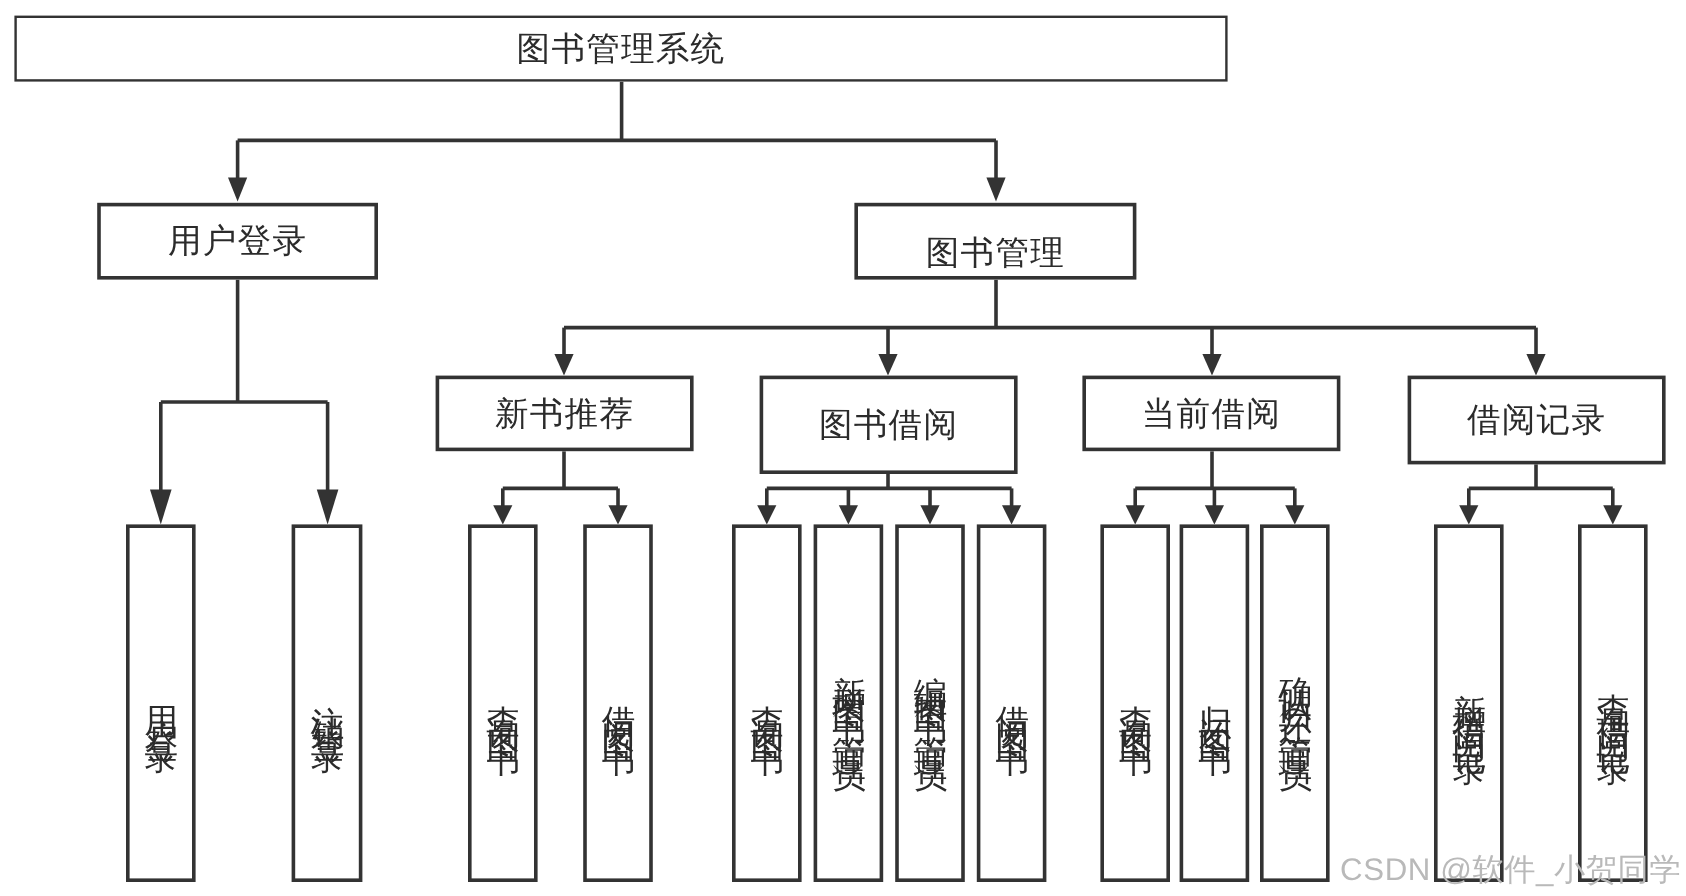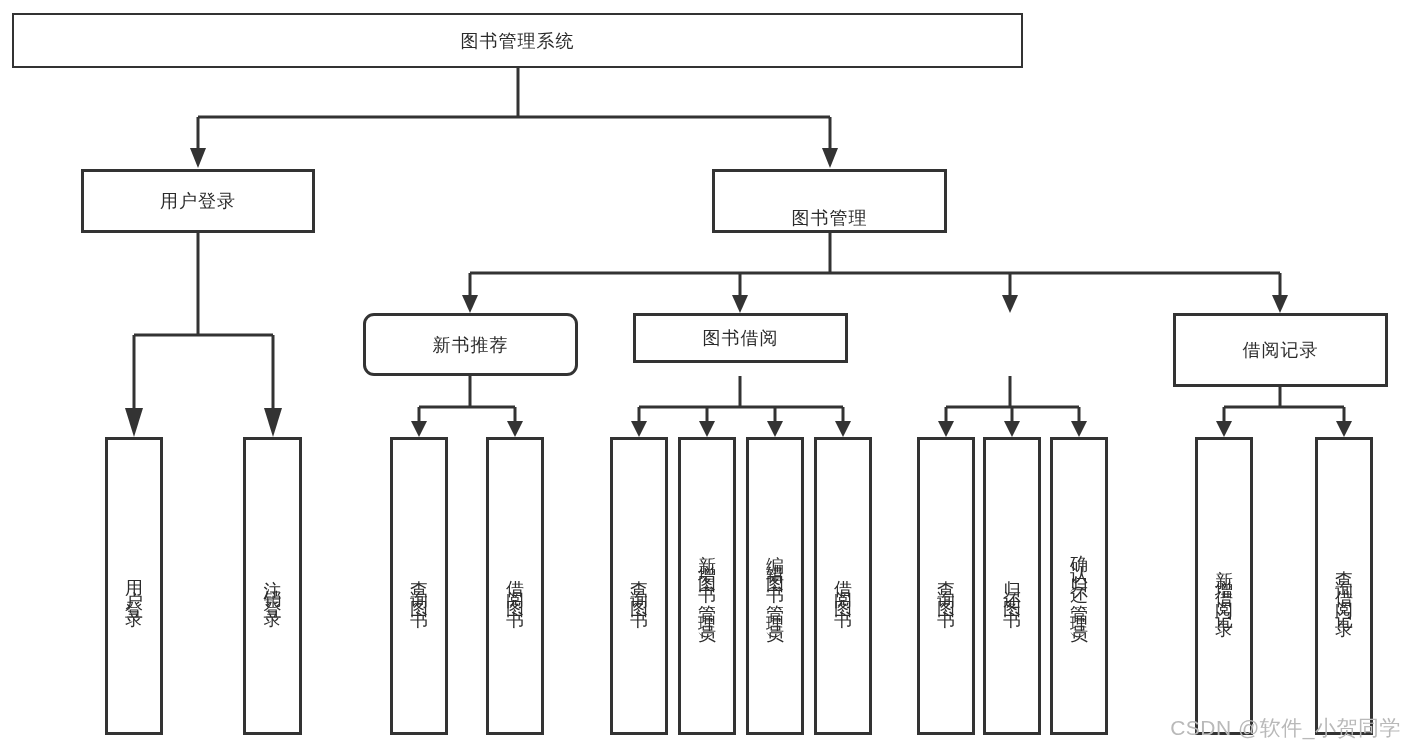--- a/index.html
+++ b/index.html
@@ -21,38 +21,38 @@
     position: absolute;
     background: #ffffff;
     border: 3px solid #333333;
     box-sizing: border-box;
     display: flex;
     align-items: center;
     justify-content: center;
     z-index: 2;
   }
   .node .label {
-    font-size: 18px;
+    font-size: 28px;
     color: #2b2b2b;
     letter-spacing: 1px;
     white-space: nowrap;
   }
   .node.root-box { border-width: 2px; }
   .node.leaf .label {
     writing-mode: vertical-rl;
     text-orientation: mixed;
     letter-spacing: 10px;
     white-space: normal;
     line-height: 1;
   }
   .watermark {
     position: absolute;
     right: 4px;
     bottom: 5px;
-    font-size: 21px;
+    font-size: 26px;
     color: #b9b9b9;
     letter-spacing: 0.5px;
     z-index: 10;
     white-space: nowrap;
   }
 </style>
 </head>
 <body>
 
 <div class="stage">
@@ -134,25 +134,28 @@
     <span class="label">图书管理系统</span>
   </div>
 
   <div class="node" style="left:81px; top:169px; width:234px; height:64px;">
     <span class="label">用户登录</span>
   </div>
   <div class="node" style="left:712px; top:169px; width:235px; height:64px;align-items:flex-end;">
     <span class="label">图书管理</span>
   </div>
 
-  <div class="node" style="left:363px; top:313px; width:215px; height:63px;border-radius:11px;">
+  <div class="node" style="left:363px; top:313px; width:215px; height:63px;">
     <span class="label">新书推荐</span>
   </div>
-  <div class="node" style="left:633px; top:313px; width:215px; height:50px;align-items:center;">
+  <div class="node" style="left:633px; top:313px; width:215px; height:82px;align-items:center;">
     <span class="label">图书借阅</span>
+  </div>
+  <div class="node" style="left:902px; top:313px; width:215px; height:63px;">
+    <span class="label">当前借阅</span>
   </div>
   <div class="node" style="left:1173px; top:313px; width:215px; height:74px;">
     <span class="label">借阅记录</span>
   </div>
 
   <div class="node leaf" style="left:105px; top:437px; width:58px; height:298px;">
     <span class="label">用户登录</span>
   </div>
   <div class="node leaf" style="left:243px; top:437px; width:59px; height:298px;">
     <span class="label">注销登录</span>

